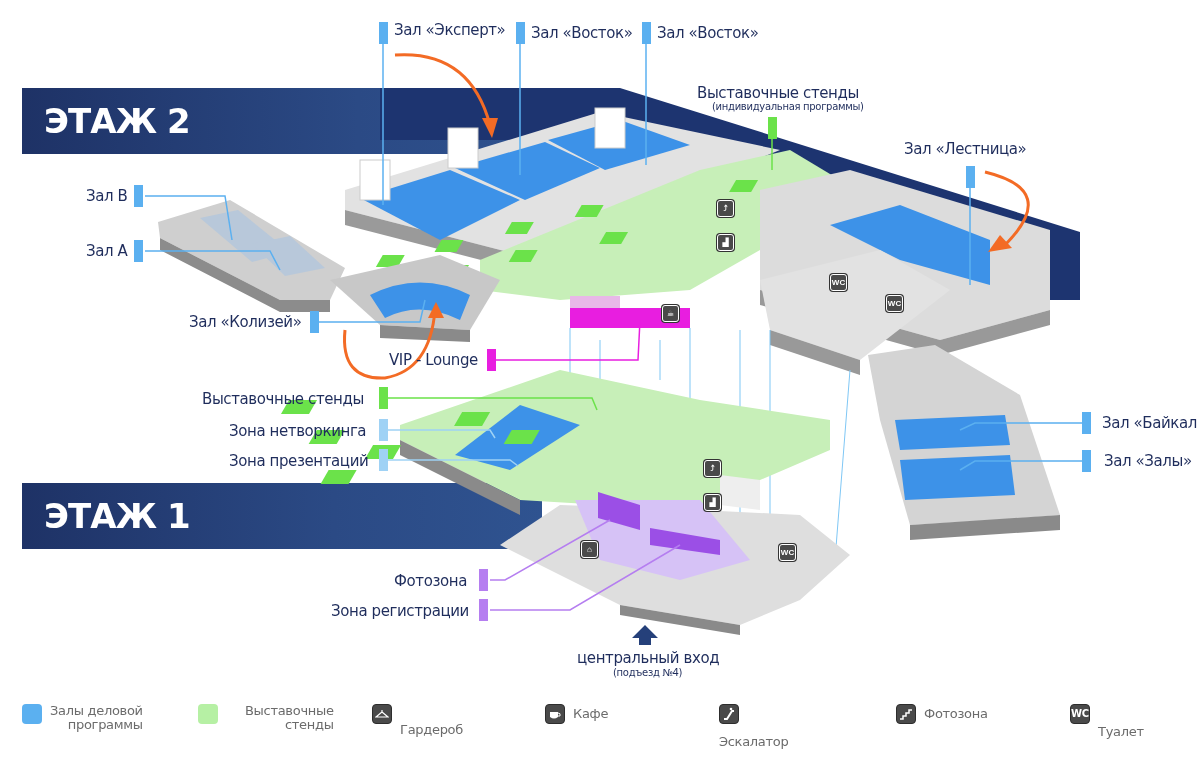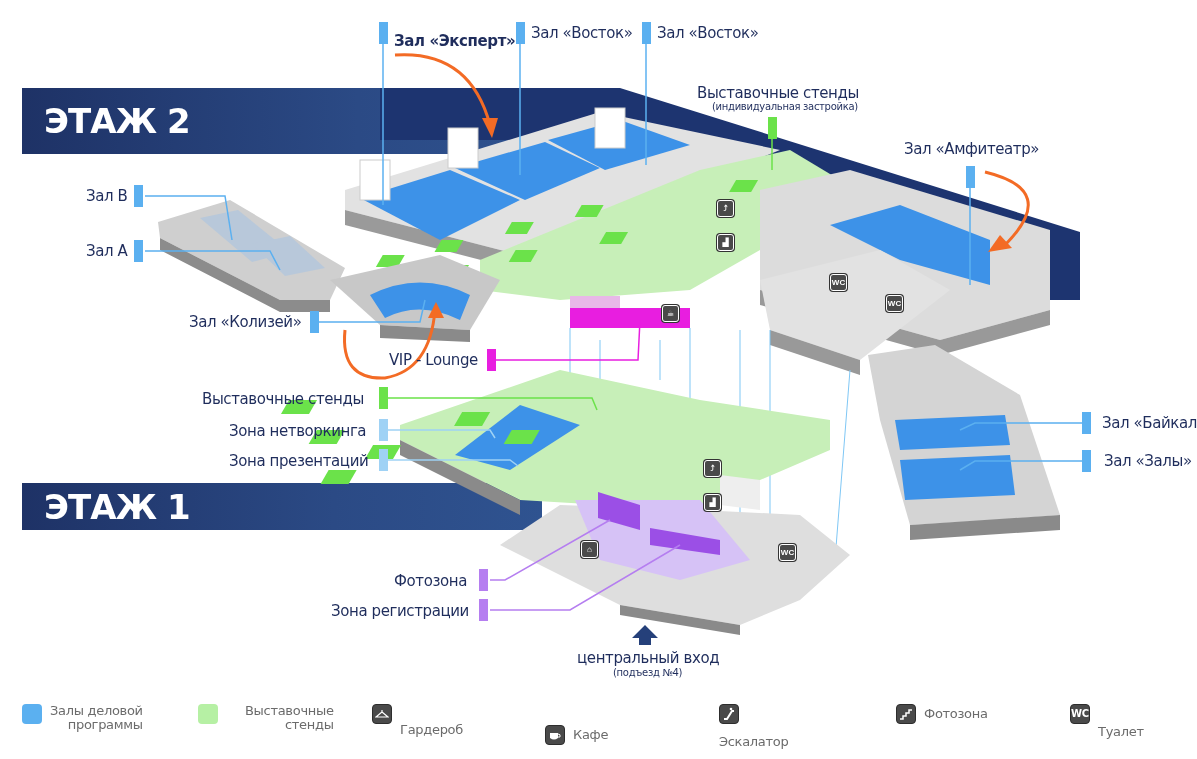--- a/index.html
+++ b/index.html
@@ -18,21 +18,21 @@
   .map-icon { position:absolute; width:17px; height:17px; border-radius:3px; background:#4a4a4a; border:1.5px solid #fff;
               box-shadow:0 0 0 1px #333; display:flex; align-items:center; justify-content:center; color:#fff; font-size:8px; font-weight:bold; box-sizing:border-box; }
   svg { position:absolute; left:0; top:0; }
 </style>
 </head>
 <body>
 
 <div class="floor-banner" style="left:22px; top:88px; width:560px; height:66px;">
   <span>ЭТАЖ 2</span>
 </div>
-<div class="floor-banner" style="left:22px; top:483px; width:520px; height:47px;text-align:right;">
+<div class="floor-banner" style="left:22px; top:483px; width:520px; height:66px;text-align:right;">
   <span>ЭТАЖ 1</span>
 </div>
 
 <svg width="1197" height="759" viewBox="0 0 1197 759">
 
   <polygon points="380,88 620,88 1080,232 1080,300 1050,300 620,140 380,140" fill="#1d3470"></polygon>
 
   <polygon points="158,222 230,200 345,268 330,300 280,300 160,238" fill="#cfcfcf"></polygon>
   <polygon points="160,238 280,300 330,300 330,312 280,312 160,250" fill="#8c8c8c"></polygon>
   <polygon points="200,218 238,210 290,252 252,262" fill="#b8c8da"></polygon>
@@ -174,26 +174,26 @@
 <div class="marker" style="left:310px; top:311px; background:#5bb0f0;"></div>
 <div class="marker" style="left:487px; top:349px; background:#e81ee0;"></div>
 <div class="marker" style="left:379px; top:387px; background:#6be24a;"></div>
 <div class="marker" style="left:379px; top:419px; background:#9fd2f5;"></div>
 <div class="marker" style="left:379px; top:449px; background:#9fd2f5;"></div>
 <div class="marker" style="left:1082px; top:412px; background:#5bb0f0;"></div>
 <div class="marker" style="left:1082px; top:450px; background:#5bb0f0;"></div>
 <div class="marker" style="left:479px; top:569px; background:#b57ef0;"></div>
 <div class="marker" style="left:479px; top:599px; background:#b57ef0;"></div>
 
-<div class="lbl" style="left:394px; top:32px;font-weight:bold;">Зал «Эксперт»</div>
+<div class="lbl" style="left:394px; top:21px;">Зал «Эксперт»</div>
 <div class="lbl" style="left:531px; top:24px;">Зал «Восток»</div>
 <div class="lbl" style="left:657px; top:24px;">Зал «Восток»</div>
 <div class="lbl" style="left:697px; top:84px;">Выставочные стенды</div>
-<div class="sub" style="left:712px; top:101px;">(индивидуальная застройка)</div>
-<div class="lbl" style="left:904px; top:140px;">Зал «Амфитеатр»</div>
+<div class="sub" style="left:712px; top:101px;">(индивидуальная программы)</div>
+<div class="lbl" style="left:904px; top:140px;">Зал «Лестница»</div>
 <div class="lbl" style="left:86px; top:187px;">Зал В</div>
 <div class="lbl" style="left:86px; top:242px;">Зал А</div>
 <div class="lbl" style="left:189px; top:313px;">Зал «Колизей»</div>
 <div class="lbl" style="left:389px; top:351px;">VIP - Lounge</div>
 <div class="lbl" style="left:202px; top:390px;">Выставочные стенды</div>
 <div class="lbl" style="left:229px; top:422px;">Зона нетворкинга</div>
 <div class="lbl" style="left:229px; top:452px;">Зона презентаций</div>
 <div class="lbl" style="left:1102px; top:414px;">Зал «Байкал»</div>
 <div class="lbl" style="left:1104px; top:452px;">Зал «Залы»</div>
 <div class="lbl" style="left:394px; top:572px;">Фотозона</div>
@@ -211,21 +211,21 @@
     <span><span>Выставочные</span><br><span>стенды</span></span>
   </div>
   <div class="legend-item" style="left:372px; top:704px;">
     <span class="icon-box">
       <svg width="14" height="10" viewBox="0 0 14 10" style="position:static">
           <path d="M7,1 L7,3 L1,8 L13,8 L7,3" fill="none" stroke="#fff" stroke-width="1.2"></path>
         </svg>
     </span>
     <span style="margin-top:19px;">Гардероб</span>
   </div>
-  <div class="legend-item" style="left:545px; top:704px;margin-top:21px;">
+  <div class="legend-item" style="left:545px; top:704px;">
     <span class="icon-box">
       <svg width="14" height="12" viewBox="0 0 14 12" style="position:static">
           <path d="M2,4 L10,4 L10,9 Q6,12 2,9 Z" fill="#fff"></path>
           <path d="M10,5 Q13,5 12,8 L10,8" fill="none" stroke="#fff" stroke-width="1"></path>
         </svg>
     </span>
     <span style="margin-top:3px;">Кафе</span>
   </div>
   <div class="legend-item" style="left:719px; top:704px;flex-direction:column;">
     <span class="icon-box">

